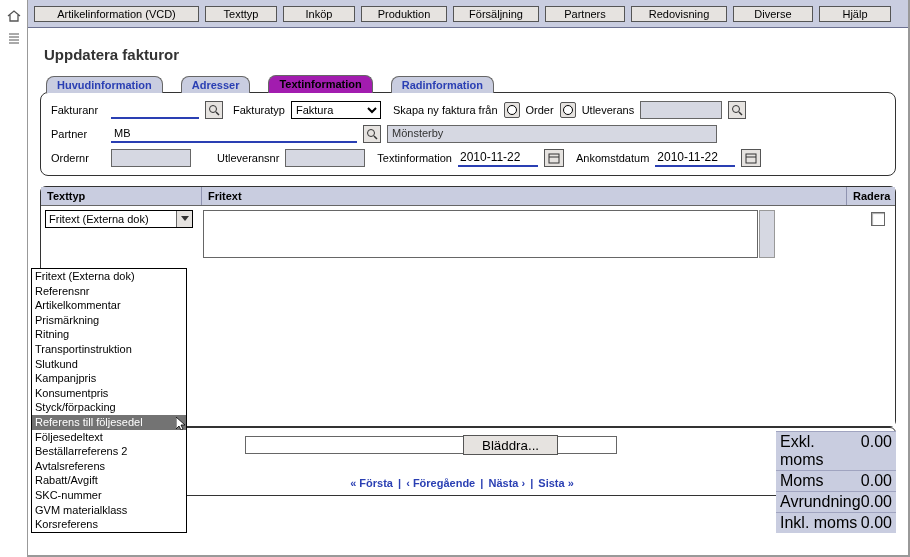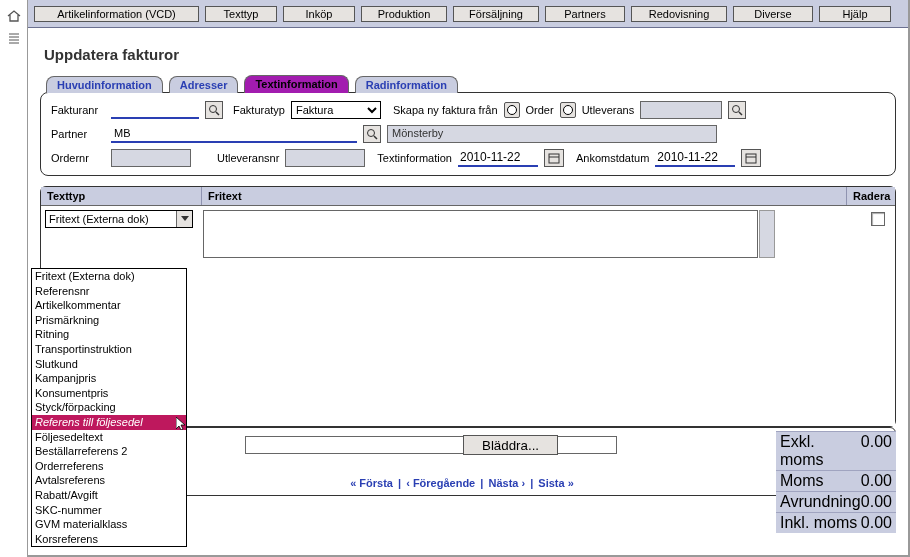--- a/index.html
+++ b/index.html
@@ -58,21 +58,21 @@
   }
   h1 {
     font-size: 15px;
     font-weight: bold;
     margin: 8px 0 12px 4px;
     color: #333;
   }
   .tabs {
     display: flex;
     align-items: flex-end;
-    gap: 4px;
+    gap: 16px;
     margin-left: 6px;
     position: relative;
     z-index: 2;
   }
   .tab {
     border: 1px solid #666;
     border-bottom: none;
     border-top-left-radius: 8px;
     border-top-right-radius: 8px;
     padding: 2px 10px;
@@ -237,24 +237,23 @@
   }
   .dd-item {
     padding: 0 3px;
     line-height: 14.6px;
     height: 14.6px;
     cursor: pointer;
     white-space: nowrap;
     overflow: hidden;
   }
   .dd-item.sel {
-    background: #be185d;
+    background: #737373;
     color: #fff;
     position: relative;
-    font-style: italic;
   }
   .cursor-arrow {
     position: absolute;
     right: -2px;
     top: 2px;
   }
   .fritext-area {
     width: 555px;
     height: 48px;
     border: 1px solid #666;
@@ -488,21 +487,20 @@
         <div class="dd-item">Transportinstruktion</div>
         <div class="dd-item">Slutkund</div>
         <div class="dd-item">Kampanjpris</div>
         <div class="dd-item">Konsumentpris</div>
         <div class="dd-item">Styck/förpacking</div>
         <div class="dd-item sel">Referens till följesedel<span class="cursor-arrow"><svg width="12" height="14" viewBox="0 0 12 14">
               <path d="M0 0 L0 12 L3 9 L5 13 L7 12 L5 8 L9 8 Z" fill="#fff" stroke="#000" stroke-width="0.8"></path>
             </svg></span></div>
         <div class="dd-item">Följesedeltext</div>
         <div class="dd-item">Beställarreferens 2</div>
-        <div class="dd-item">Orderreferens</div>
         <div class="dd-item">Avtalsreferens</div>
         <div class="dd-item">Rabatt/Avgift</div>
         <div class="dd-item">SKC-nummer</div>
         <div class="dd-item">GVM materialklass</div>
         <div class="dd-item">Korsreferens</div>
       </div>
   </div>
 </div>
 
 </body></html>

